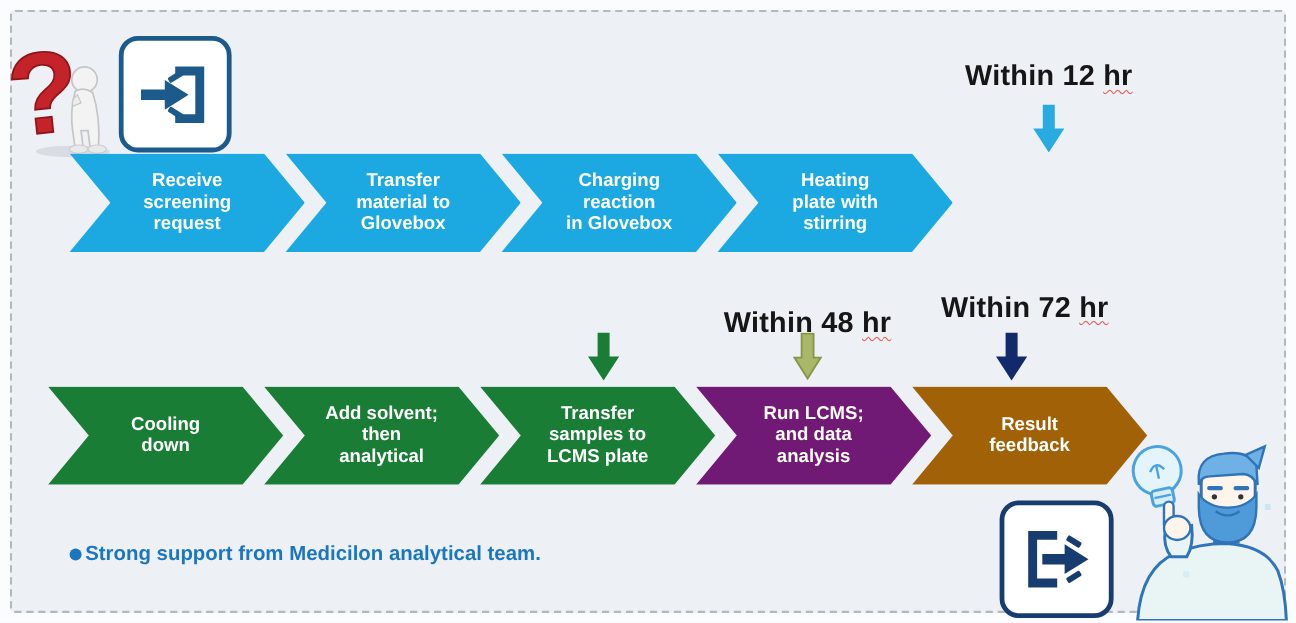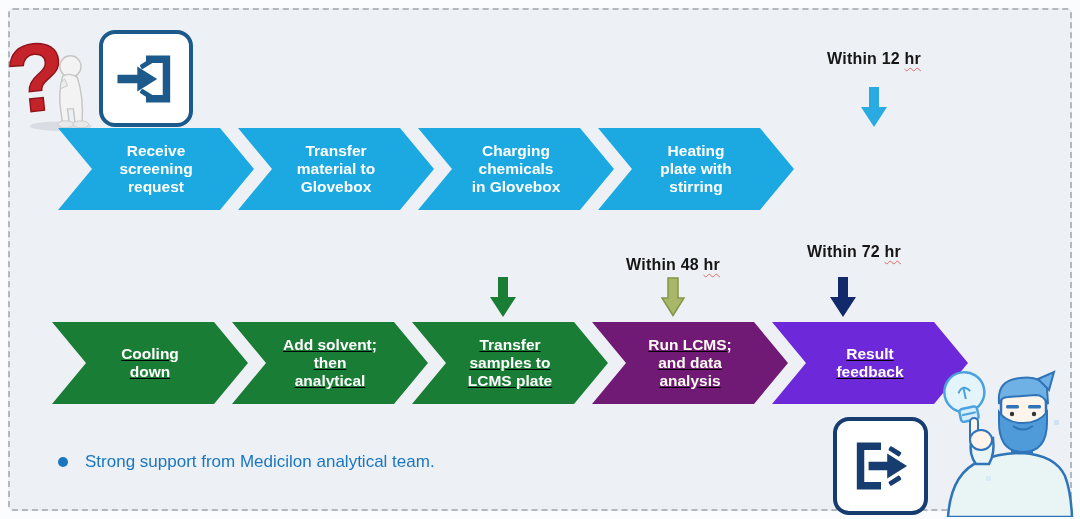--- a/index.html
+++ b/index.html
@@ -3,54 +3,54 @@
 <meta charset="utf-8">
 <style>
   html,body { margin:0; padding:0; }
   body { font-family:"Liberation Sans", sans-serif; background:#f7f9fb; }
   .canvas { position:relative; width:1080px; height:519px; background:#fbfcfe; overflow:hidden; }
   .frame { position:absolute; inset:8px; background:#edf1f6; border:2px dashed #b4b8be; border-radius:5px; }
 
   
   .chev-row { position:absolute; display:flex; height:72px; }
   .row1 { left:58px; top:128px; }
-  .row2 { left:52px; top:322px;text-decoration:underline; }
+  .row2 { left:40px; top:322px; }
   .chev {
     flex:none; width:196px; height:82px; margin-left:-16px;
     clip-path: polygon(0% 0%, calc(100% - 34px) 0%, 100% 50%, calc(100% - 34px) 100%, 0% 100%, 34px 50%);
     display:flex; align-items:center; justify-content:center;
     text-align:center; color:#ffffff; font-weight:bold; font-size:15.5px; line-height:1.18;
   }
   .chev:first-child { margin-left:0; }
   .chev-label { white-space:pre-line; }
   .c-blue  { background:#1ca9e1; }
   .c-green { background:#1a7d35; }
   .c-olive { background:#701a75; color:#fbfbef; }
-  .c-navy  { background:#6d28d9;justify-content:center; }
+  .c-navy  { background:#a16207;justify-content:center; }
 
   
   .timing-label {
     position:absolute; width:170px; text-align:center;
-    font-size:16px; font-weight:bold; color:#161616; letter-spacing:0.2px;
+    font-size:24px; font-weight:bold; color:#161616; letter-spacing:0.2px;
   }
   .squiggle {
     text-decoration-line: underline;
     text-decoration-style: wavy;
     text-decoration-color:#e06a5f;
     text-decoration-thickness:1px;
     text-underline-offset:3px;
   }
   .down-arrow { position:absolute; width:26px; height:40px; }
   .da-blue  path { fill:#29abe2; }
   .da-green path { fill:#1a7d35; }
   .da-olive path { fill:#a9b868; stroke:#84954a; stroke-width:1.5; }
   .da-navy  path { fill:#12296b; }
 
   
-  .note { position:absolute; left:58px; top:452px; display:flex; align-items:center; gap:17px; }
+  .note { position:absolute; left:58px; top:452px; display:flex; align-items:center; gap:3px;font-weight:bold; }
   .note-dot { width:10px; height:10px; border-radius:50%; background:#1b76c0; flex:none; }
   .note-text { font-size:17px; color:#1b76c0; }
 
   
   .icon-box {
     position:absolute; background:#ffffff; border-radius:16px;
     display:flex; align-items:center; justify-content:center;
   }
   .login-box  { left:99px; top:30px; width:86px; height:89px; border:4px solid #1c5a8c; }
   .logout-box { left:833px; top:417px; width:87px; height:90px; border:4px solid #163c70; }
@@ -90,21 +90,21 @@
 screening
 request</span>
     </div>
     <div class="chev c-blue">
       <span class="chev-label">Transfer
 material to
 Glovebox</span>
     </div>
     <div class="chev c-blue">
       <span class="chev-label">Charging
-chemicals
+reaction
 in Glovebox</span>
     </div>
     <div class="chev c-blue">
       <span class="chev-label">Heating
 plate with
 stirring</span>
     </div>
   </div>
 
   <div class="chev-row row2">

